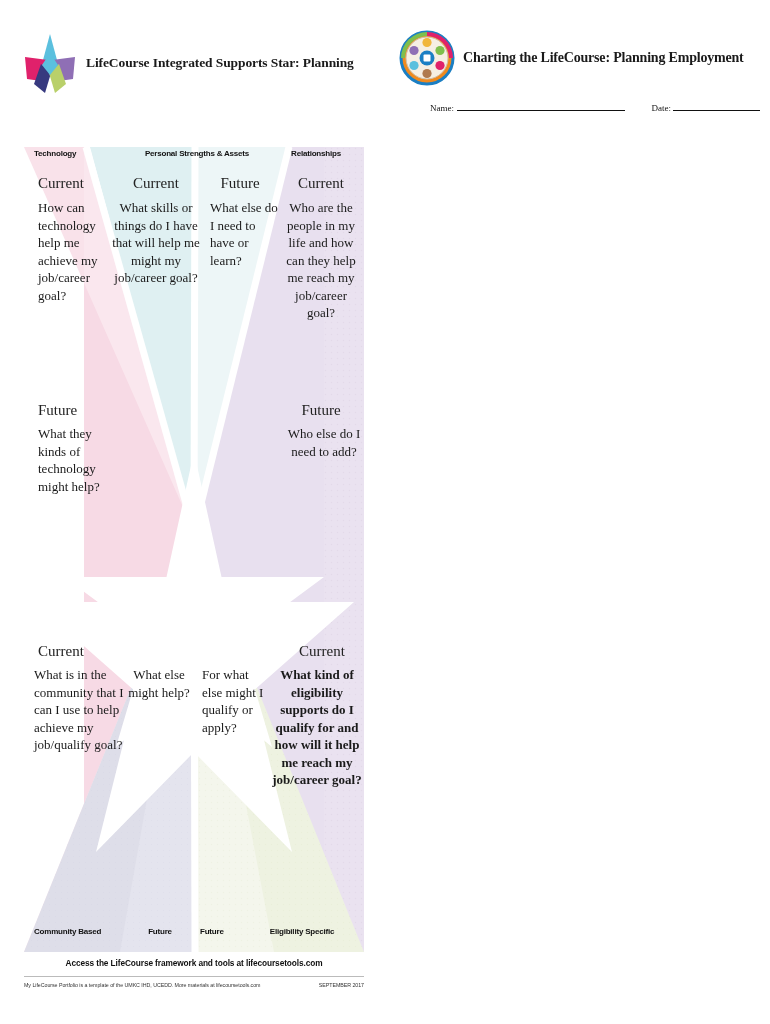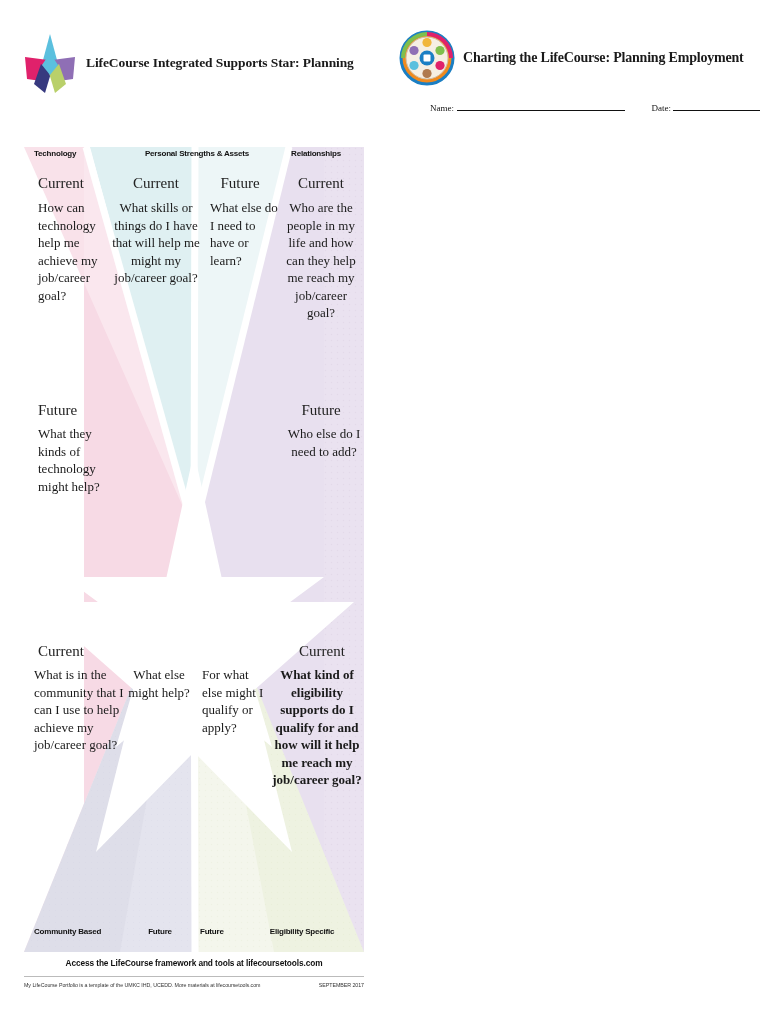--- a/index.html
+++ b/index.html
@@ -227,21 +227,21 @@
       <div class="lbl tense-label ta-c" style="left:182px; top:28px; width:68px;">Future</div>
       <div class="lbl qtext ta-l" style="left:186px; top:52px; width:70px;">What else do I need to have or learn?</div>
 
       <div class="lbl tense-label ta-r" style="left:256px; top:28px; width:82px;">Current</div>
       <div class="lbl qtext ta-r" style="left:256px; top:52px; width:82px;">Who are the people in my life and how can they help me reach my job/career goal?</div>
 
       <div class="lbl tense-label ta-r" style="left:256px; top:255px; width:82px;">Future</div>
       <div class="lbl qtext ta-r" style="left:262px; top:278px; width:76px;">Who else do I need to add?</div>
 
       <div class="lbl tense-label ta-l" style="left:14px; top:496px; width:80px;">Current</div>
-      <div class="lbl qtext ta-l" style="left:10px; top:519px; width:96px;">What is in the community that I can I use to help achieve my job/career goal?</div>
+      <div class="lbl qtext ta-l" style="left:10px; top:519px; width:96px;">What is in the community that I can I use to help achieve my job/qualify goal?</div>
 
       <div class="lbl qtext ta-r" style="left:104px; top:519px; width:62px;">What else might help?</div>
 
       <div class="lbl qtext ta-l" style="left:178px; top:519px; width:62px;">For what else might I qualify or apply?</div>
 
       <div class="lbl tense-label ta-r" style="left:258px; top:496px; width:80px;">Current</div>
       <div class="lbl qtext ta-r" style="left:248px; top:519px; width:90px;font-weight:bold;">What kind of eligibility supports do I qualify for and how will it help me reach my job/career goal?</div>
 
       <div class="lbl cat-label ta-l" style="left:10px;  top:780px; width:120px;">Community Based</div>
       <div class="lbl cat-label ta-r" style="left:106px; top:780px; width:60px;">Future</div>

